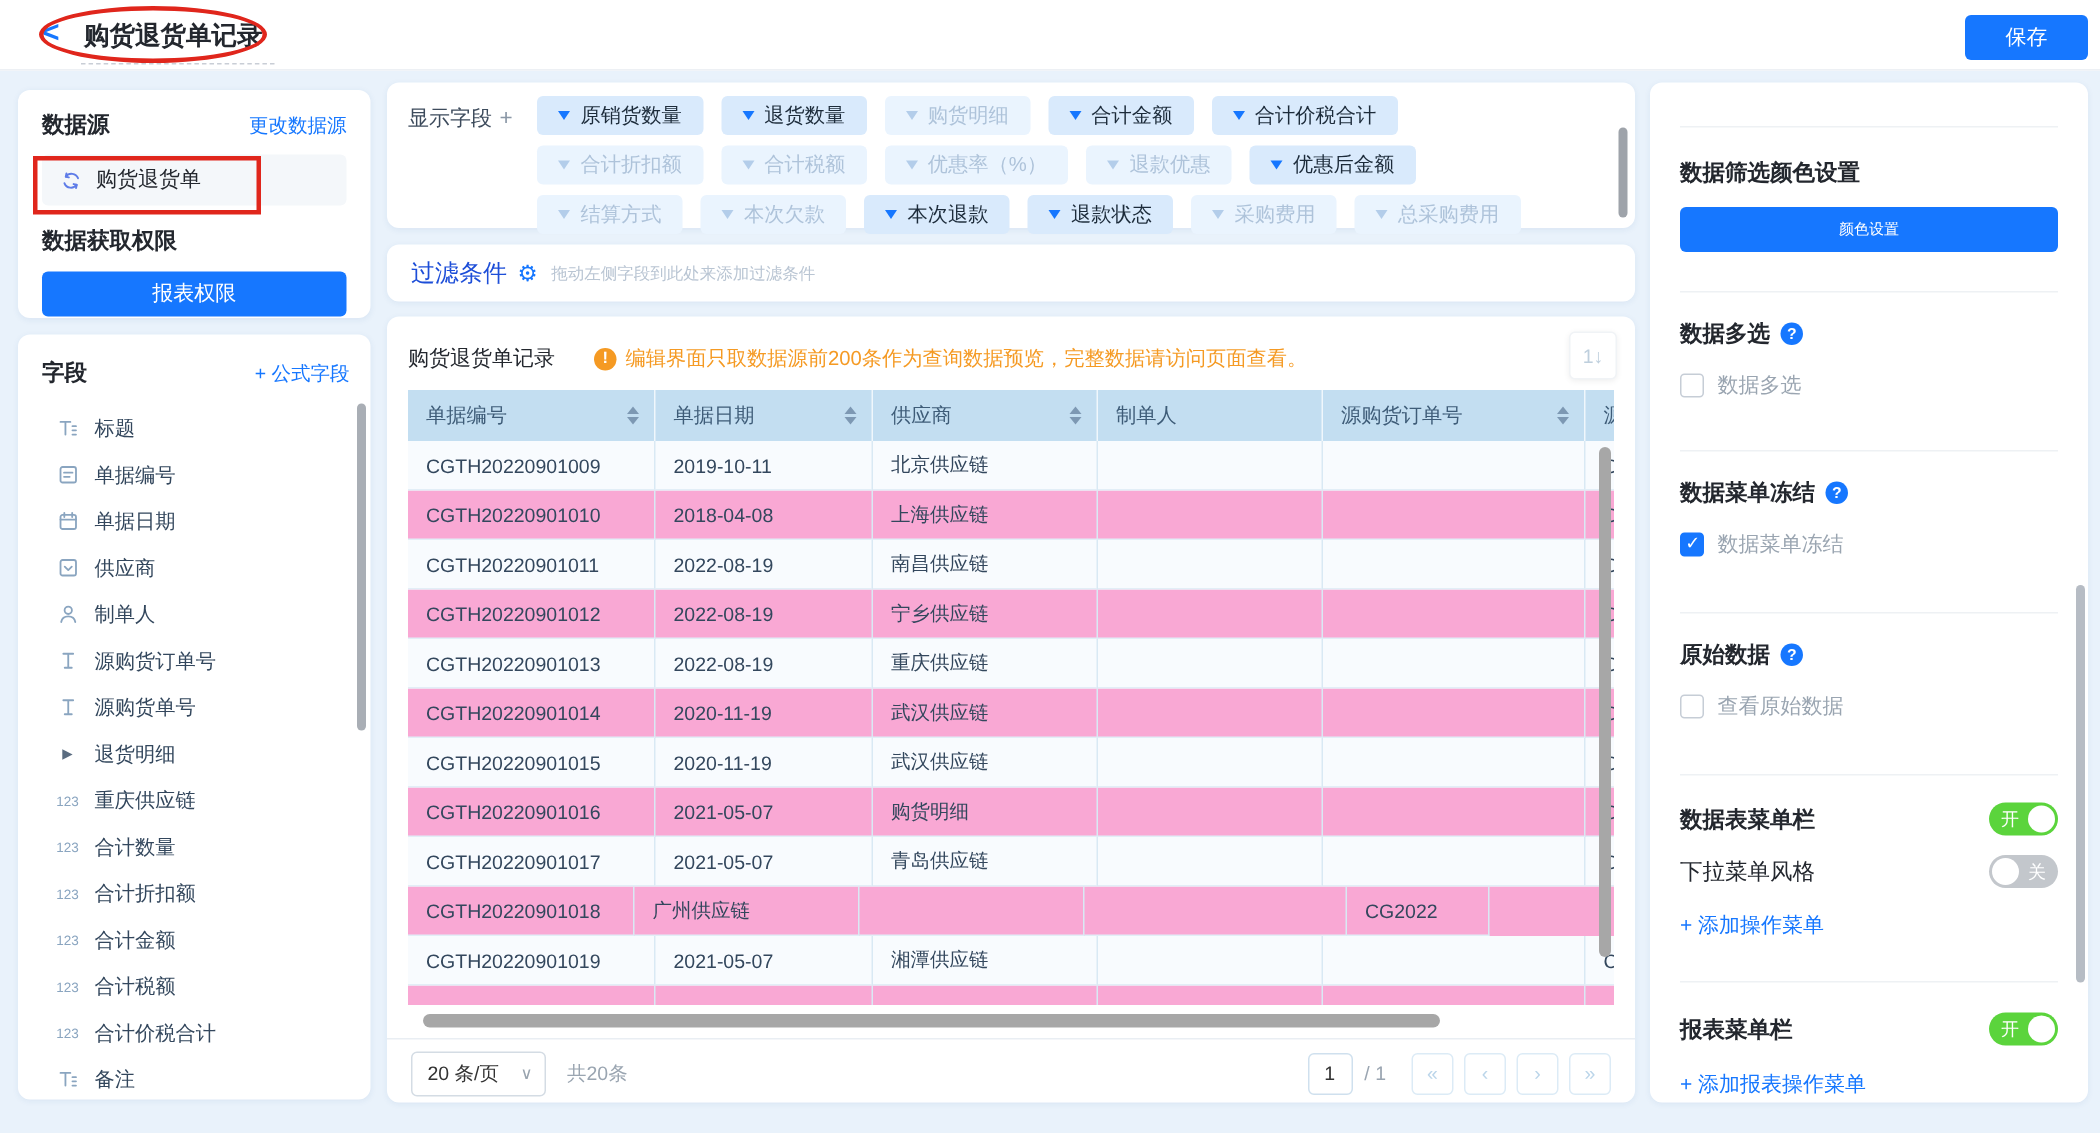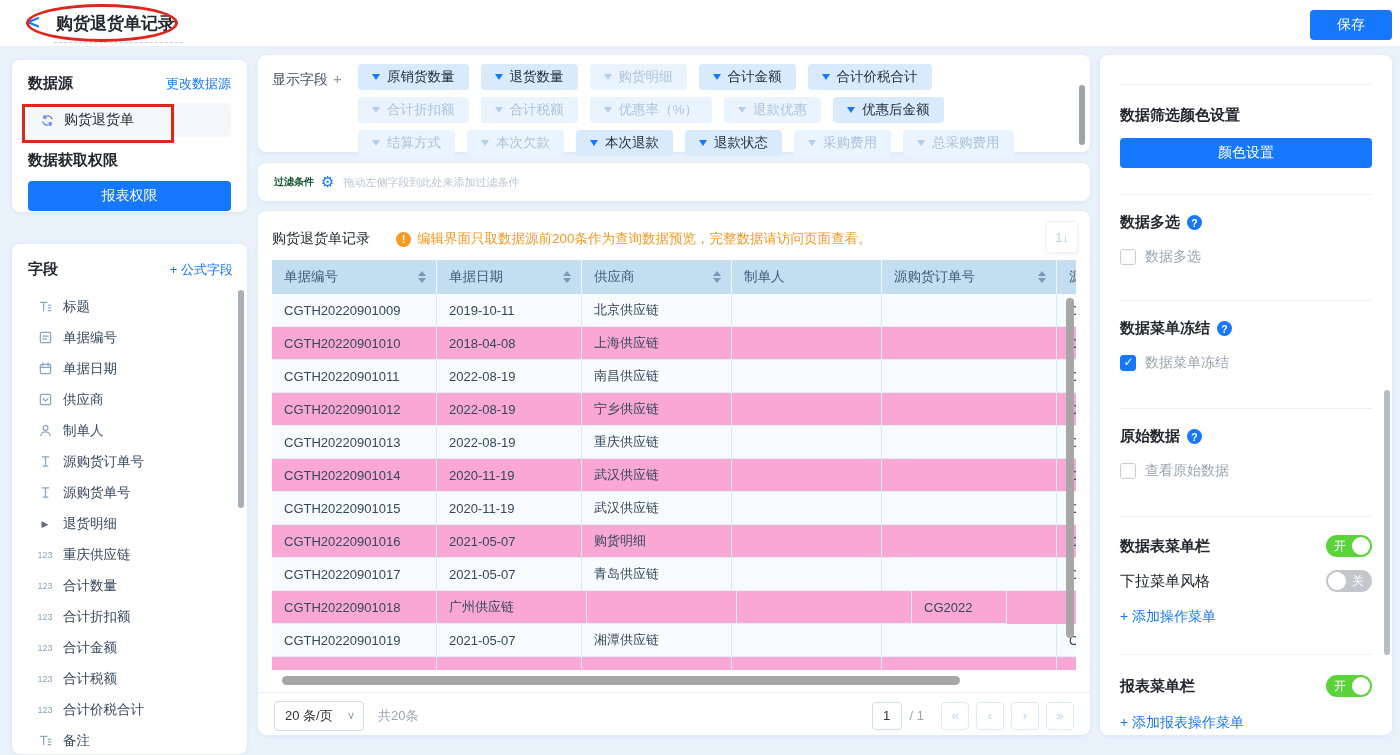--- a/index.html
+++ b/index.html
@@ -19,21 +19,21 @@
   .ds-card { left:12px; top:60px; width:235px; height:152px; padding:14px 16px; }
   .card-hrow { display:flex; align-items:flex-end; justify-content:space-between; }
   .h-bold { font-size:15px; font-weight:700; color:#23272e; }
   .blue-link { font-size:13px; color:#1677ff; cursor:pointer; text-decoration:none; }
   .ds-item { margin-top:10px; height:34px; background:#f4f7fa; border-radius:4px; display:flex; align-items:center; gap:8px; padding-left:10px; font-size:14px; color:#23272e; position:relative; }
   .annot-rect { position:absolute; left:10px; top:44px; width:152px; height:39px; border:3px solid #e0261c; z-index:9; pointer-events:none; }
   .perm-h { margin-top:14px; font-size:15px; font-weight:700; color:#23272e; }
   .perm-btn { margin-top:11px; width:100%; height:30px; background:#1677ff; color:#fff; font-size:14px; border:none; border-radius:4px; cursor:pointer; }
 
   
-  .fields-card { left:12px; top:244px; width:235px; height:510px; padding:16px 14px 10px 16px; }
+  .fields-card { left:12px; top:223px; width:235px; height:510px; padding:16px 14px 10px 16px; }
   .f-list { margin-top:12px; }
   .f-item { height:31px; display:flex; align-items:center; gap:9px; padding-left:8px; cursor:grab; }
   .f-ic { width:18px; display:inline-flex; justify-content:center; align-items:center; color:#8aa5c0; font-size:11px; flex:none; }
   .f-ic svg { width:15px; height:15px; stroke:#8aa5c0; fill:none; stroke-width:1.3; stroke-linecap:round; stroke-linejoin:round; }
   .f-num { font-size:9px; letter-spacing:0; color:#8aa5c0; }
   .f-tri { font-size:9px; color:#5a6c80; }
   .f-label { font-size:13.5px; color:#33475d; white-space:nowrap; }
   .vbar { position:absolute; background:#a9aeb5; border-radius:3px; width:6px; cursor:pointer; }
   .fields-bar { right:3px; top:46px; height:218px; }
 
@@ -45,21 +45,21 @@
   .chip-row { display:flex; gap:12px; }
   .chip { height:26px; border-radius:4px; padding:0 14px; display:inline-flex; align-items:center; gap:7px; font-size:13.5px; cursor:pointer; white-space:nowrap; }
   .chip .caret { width:0; height:0; border-left:4.5px solid transparent; border-right:4.5px solid transparent; border-top:6px solid #b3cdea; }
   .chip.on { background:#d9eafc; color:#1c2b3a; }
   .chip.on .caret { border-top-color:#1677ff; }
   .chip.off { background:#eaf4fe; color:#aec3da; }
   .chips-bar { right:5px; top:30px; height:60px; background:#9ea3aa; }
 
   
   .filter-card { left:258px; top:163px; width:832px; height:38px; display:flex; align-items:center; padding:0 16px; }
-  .filter-label { font-size:10px; font-weight:700; color:#14532d; }
+  .filter-label { font-size:16px; font-weight:400; color:#1d4ed8; }
   .gear { color:#1677ff; font-size:15px; margin:0 9px 0 7px; cursor:pointer; }
   .filter-hint { font-size:11px; color:#b9c5d3; }
 
   
   .table-card { left:258px; top:211px; width:832px; height:524px; padding:10px 14px 0; }
   .tbl-titlerow { height:36px; display:flex; align-items:center; position:relative; }
   .tbl-title { font-size:14px; color:#23272e; }
   .warn { display:flex; align-items:center; gap:6px; margin-left:26px; }
   .warn-ic { width:15px; height:15px; border-radius:50%; background:#f59a23; color:#fff; font-size:11px; font-weight:700; display:inline-flex; align-items:center; justify-content:center; flex:none; }
   .warn-txt { font-size:13.5px; color:#f59a23; }
@@ -86,21 +86,21 @@
   .pright { margin-left:auto; display:flex; align-items:center; }
   .pinput { width:30px; height:28px; border:1px solid #cfe0ee; border-radius:4px; text-align:center; font-size:13px; color:#333; font-family:inherit; }
   .pslash { margin:0 10px 0 8px; font-size:13px; color:#9aa5b1; }
   .pnav { width:28px; height:28px; background:#fff; border:1px solid #dcebf6; border-radius:4px; margin-left:7px; color:#bcd6ea; font-size:13px; display:flex; align-items:center; justify-content:center; cursor:pointer; }
 
   
   .right-card { left:1100px; top:55px; width:292px; height:680px; padding:0 20px; }
   .divider { border-top:1px solid #eef1f4; }
   .r-h { font-size:15px; font-weight:700; color:#23272e; display:flex; align-items:center; }
   .q-ic { width:15px; height:15px; border-radius:50%; background:#1677ff; color:#fff; font-size:10.5px; font-weight:700; display:inline-flex; align-items:center; justify-content:center; margin-left:7px; cursor:pointer; }
-  .color-btn { margin-top:13px; width:100%; height:30px; background:#1677ff; color:#fff; font-size:14px; border:none; border-radius:4px; cursor:pointer; }
+  .color-btn { margin-top:13px; width:100%; height:30px; background:#1677ff; color:#fff; font-size:10px; border:none; border-radius:4px; cursor:pointer; }
   .cb-row { display:flex; align-items:center; gap:9px; cursor:pointer; }
   .cb { width:16px; height:16px; border:1px solid #c6cdd6; border-radius:3px; background:#fff; position:relative; flex:none; }
   .cb.checked { background:#1677ff; border-color:#1677ff; }
   .cb.checked::after { content:"✓"; position:absolute; left:2.5px; top:-1px; color:#fff; font-size:12px; font-weight:700; }
   .cb-label { font-size:14px; color:#9aa5b1; }
   .tg-row { display:flex; align-items:center; justify-content:space-between; }
   .tg-label { font-size:15px; color:#23272e; }
   .tg-label.bold { font-weight:700; }
   .toggle { width:46px; height:22px; border-radius:11px; position:relative; display:flex; align-items:center; cursor:pointer; }
   .toggle .knob { position:absolute; top:2px; width:18px; height:18px; border-radius:50%; background:#fff; }
@@ -465,21 +465,21 @@
           </div>
           <div class="tr odd">
             <div class="td" style="width: 165px;">CGTH20220901017</div>
             <div class="td" style="width: 145px;">2021-05-07</div>
             <div class="td" style="width: 150px;">青岛供应链</div>
             <div class="td" style="width: 150px;"></div>
             <div class="td" style="width: 175px;"></div>
             <div class="td" style="width: 95px;">CG2022</div>
           </div>
           <div class="tr even">
-            <div class="td" style="width: 165px;">CGTH20220901018</div>
+            <div class="td" style="width: 151px;">CGTH20220901018</div>
             <div class="td" style="width: 150px;">广州供应链</div>
             <div class="td" style="width: 150px;"></div>
             <div class="td" style="width: 175px;"></div>
             <div class="td" style="width: 95px;">CG2022</div>
           </div>
           <div class="tr odd">
             <div class="td" style="width: 165px;">CGTH20220901019</div>
             <div class="td" style="width: 145px;">2021-05-07</div>
             <div class="td" style="width: 150px;">湘潭供应链</div>
             <div class="td" style="width: 150px;"></div>

